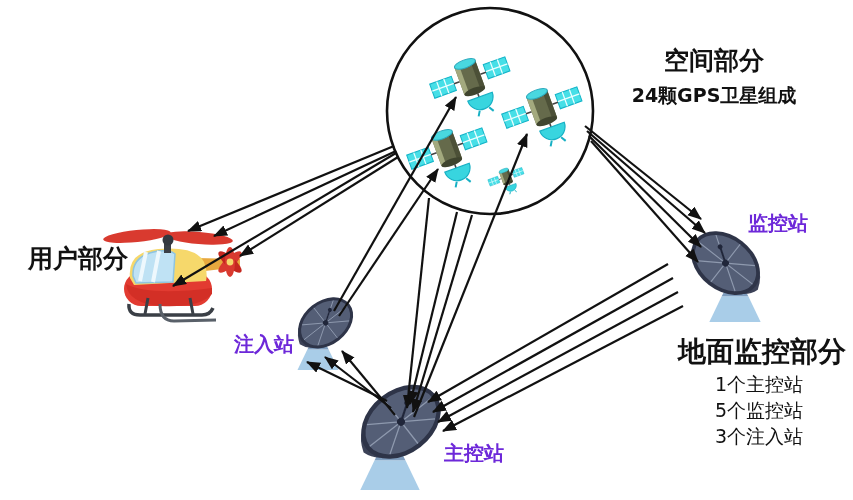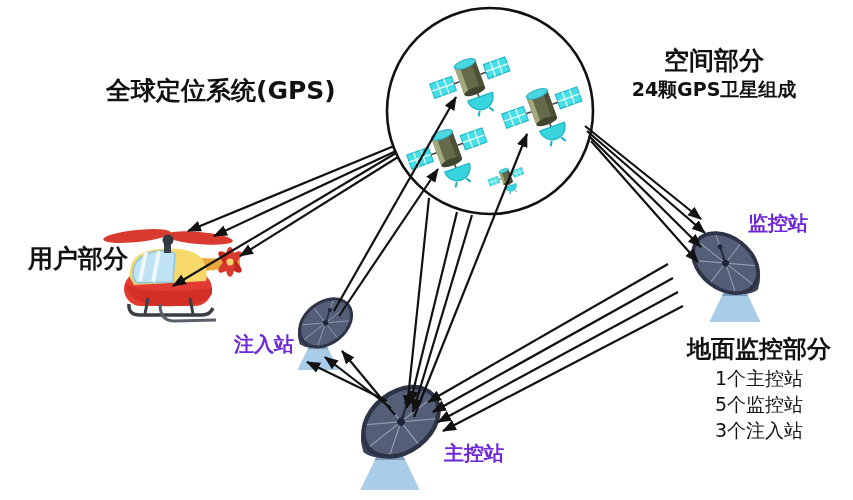--- a/index.html
+++ b/index.html
@@ -5,29 +5,29 @@
   html,body{margin:0;padding:0;background:#ffffff;}
   .stage{
     position:relative;width:853px;height:500px;background:#ffffff;overflow:hidden;
     font-family:"DejaVu Sans","Liberation Sans",sans-serif;color:#111;
   }
   .stage svg{position:absolute;left:0;top:0;}
   .lbl{position:absolute;white-space:nowrap;color:#111;}
   .title{left:106px;top:74px;font-size:25px;font-weight:700;line-height:33px;}
   .space-block{left:626px;top:44px;width:176px;text-align:center;}
   .space-block .seg-label{font-size:25px;font-weight:700;}
-  .space-block .seg-desc{font-size:19px;font-weight:700;margin-top:0;}
+  .space-block .seg-desc{font-size:19px;font-weight:700;margin-top:6px;}
   .user-label{left:28px;top:210px;font-size:25px;font-weight:700;margin-top:32px;}
   .user-device{left:30px;top:245px;font-size:20px;font-weight:700;color:#3fa9f5;}
   .green{font-size:20px;font-weight:700;color:#6d28d9;}
   .monitor-label{left:748px;top:210px;}
   .injection-label{left:234px;top:331px;}
   .master-label{left:444px;top:440px;}
   .ground-block{left:678px;top:333px;width:162px;text-align:center;}
-  .ground-block .seg-label{font-size:24px;font-weight:700;}
+  .ground-block .seg-label{font-size:28px;font-weight:700;}
   .ground-items{font-size:19px;font-weight:400;line-height:26px;}
   .arrow{stroke:#111;stroke-width:2.2;marker-end:url(#ah);}
 </style>
 </head>
 <body>
 
 <div class="stage">
 
 <svg width="853" height="500" viewBox="0 0 853 500">
   <defs>
@@ -134,21 +134,20 @@
   </g>
 
   <g>
     <line class="arrow" x1="387" y1="401" x2="307" y2="362"></line>
     <line class="arrow" x1="391" y1="408" x2="325" y2="357"></line>
     <line class="arrow" x1="395" y1="415" x2="342" y2="351"></line>
   </g>
 </svg>
 
 <div class="lbl title">
-  <div>全球定位系统(GPS)</div>
 </div>
 
 <div class="lbl space-block">
   <div class="seg-label">空间部分</div>
   <div class="seg-desc">24颗GPS卫星组成</div>
 </div>
 
 <div class="lbl user-label">用户部分</div>
 
 <div class="lbl green monitor-label">监控站</div>

